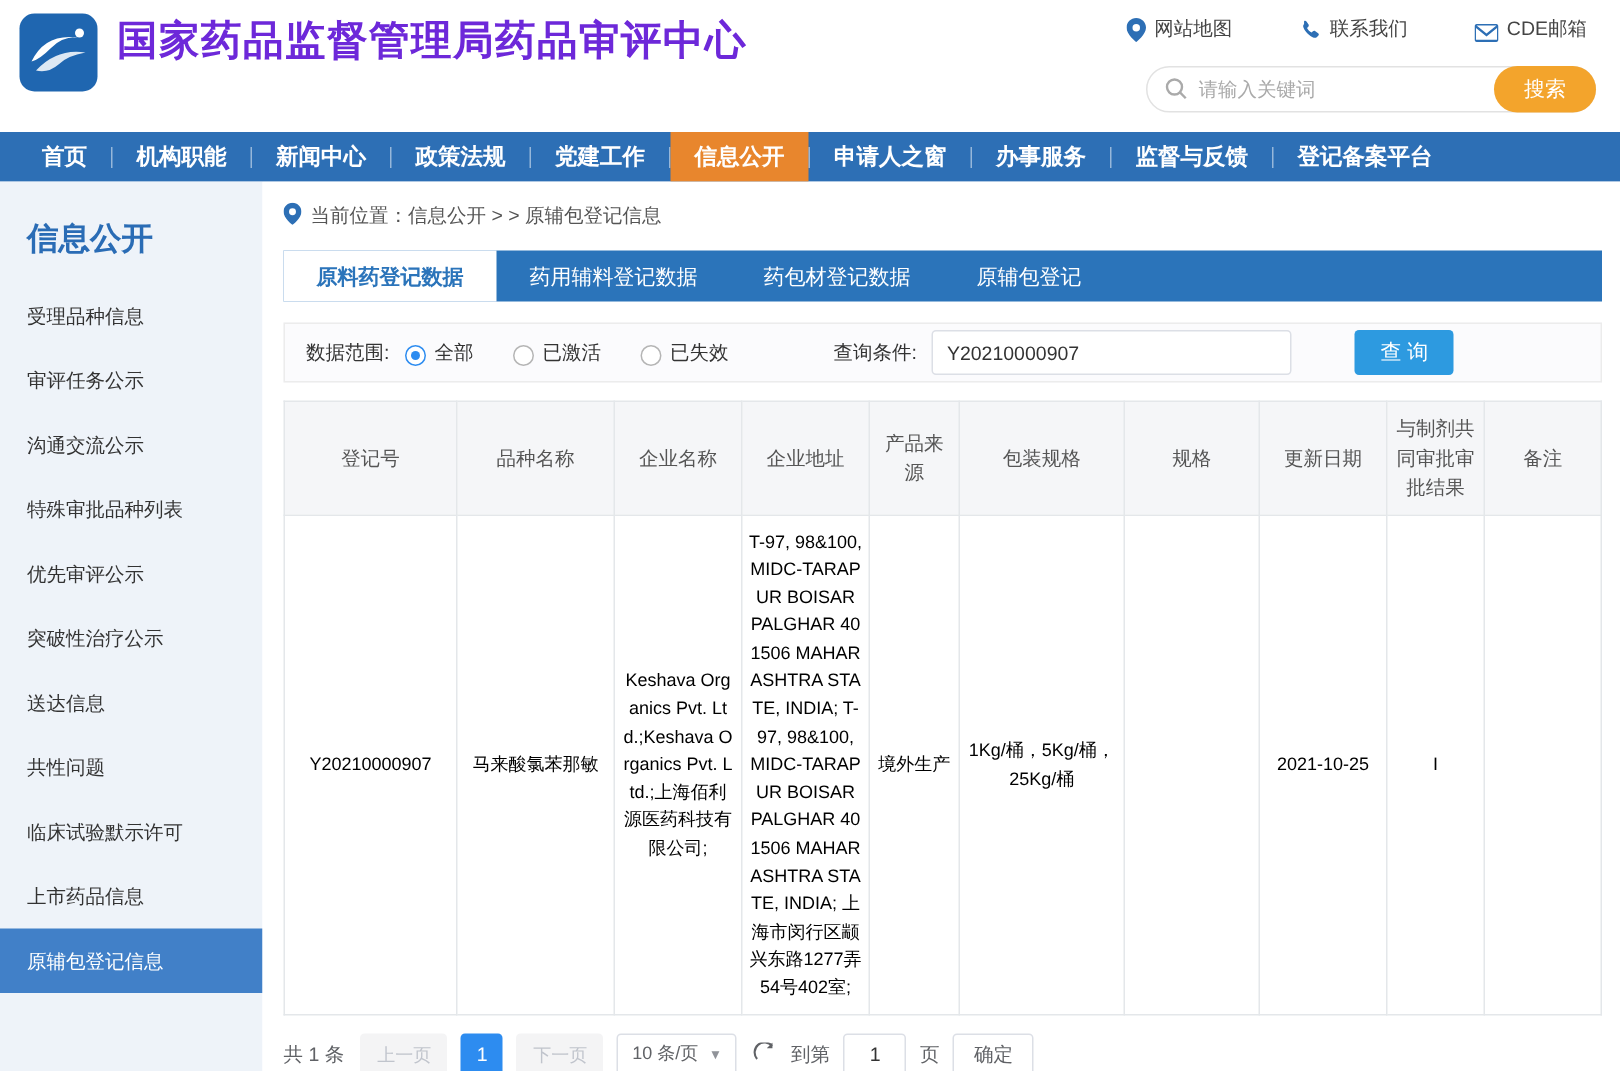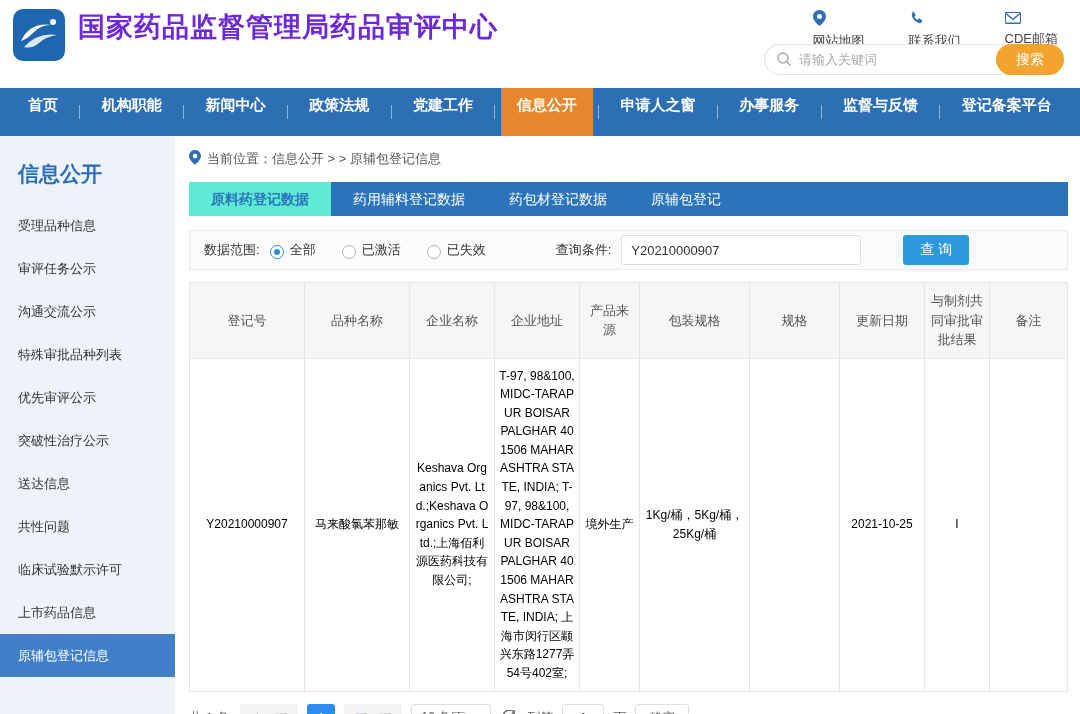--- a/index.html
+++ b/index.html
@@ -10,48 +10,48 @@
   }
   .page { width:1080px; height:714px; display:flex; flex-direction:column; background:#fff; }
 
   
   .header { height:88px; position:relative; background:#fff; flex:0 0 auto; }
   .logo { position:absolute; left:12px; top:8px; width:54px; height:54px; }
   .title-block { position:absolute; left:78px; top:9px; }
   .site-title { font-size:27px; font-weight:bold; color:#6d28d9; letter-spacing:1px; }
   .site-subtitle { font-size:14px; font-weight:bold; color:#1b64b6; letter-spacing:2px; margin-top:8px; }
   .top-links { position:absolute; right:22px; top:10px; display:flex; gap:44px; align-items:center; font-size:13px; color:#444; }
-  .top-link { display:flex; align-items:flex-start; gap:6px; cursor:pointer;flex-direction:column; }
+  .top-link { display:flex; align-items:flex-end; gap:6px; cursor:pointer; }
   .top-link svg { display:block; }
   .search-bar { position:absolute; right:16px; top:44px; width:300px; height:31px; }
   .search-input { width:100%; height:31px; border:1px solid #e2e2e2; border-radius:16px; padding:0 76px 0 34px; font-size:13px; color:#4c1d95; outline:none; background:#fff; font-family:inherit; }
   .search-input::placeholder { color:#aaa; }
   .search-icon { position:absolute; left:12px; top:7px; }
   .search-btn { position:absolute; right:0; top:0; width:68px; height:31px; border:none; border-radius:16px; background:#f3a42c; color:#fff; font-size:14px; cursor:pointer; font-family:inherit; }
 
   
-  .nav { height:48px; background:#2d6fb5; display:flex; align-items:stretch; justify-content:space-between; padding:0 12px; flex:0 0 auto; }
+  .nav { height:33px; background:#2d6fb5; display:flex; align-items:stretch; padding:0 12px; flex:0 0 auto; }
   .nav-item { color:#fff; font-size:15px; font-weight:bold; line-height:33px; padding:0 16px; cursor:pointer; text-decoration:none; white-space:nowrap; }
   .nav-item.active { background:#e8862d; }
   .nav-sep { width:1px; height:14px; background:rgba(255,255,255,.5); align-self:center; }
 
   
   .content { flex:1 1 auto; display:flex; overflow:hidden; }
   .sidebar { width:175px; flex:0 0 175px; background:#eef3f9; padding-top:20px; }
   .sidebar-title { color:#2a6cb5; font-size:21px; font-weight:bold; padding:4px 0 16px 18px; }
   .side-item { height:43px; line-height:43px; padding-left:18px; font-size:13px; color:#333; cursor:pointer; white-space:nowrap; }
   .side-item.active { background:#4180c8; color:#fff; }
 
   .main { flex:1 1 auto; padding:14px 12px 0 14px; display:flex; flex-direction:column; background:#fff; min-width:0; }
 
   .breadcrumb { display:flex; align-items:center; gap:6px; font-size:13px; color:#555; margin-bottom:14px; flex:0 0 auto; }
 
   .tabs { height:34px; background:#2b74ba; display:flex; flex:0 0 auto; }
   .tab { line-height:34px; padding:0 22px; color:#fff; font-size:14px; cursor:pointer; white-space:nowrap; }
-  .tab.active { background:#5eead4; color:#2b74ba; font-weight:bold; }
+  .tab.active { background:#ffffff; color:#2b74ba; font-weight:bold; }
 
   .filter { margin-top:14px; height:40px; background:#fbfbfd; border:1px solid #ececec; display:flex; align-items:center; padding:0 14px; font-size:13px; color:#333; flex:0 0 auto; }
   .radio-group { display:flex; align-items:center; gap:26px; margin-left:10px; }
   .radio-wrap { display:flex; align-items:flex-end; gap:6px; cursor:pointer; }
   .radio { width:14px; height:14px; border-radius:50%; border:1px solid #b5b5b5; background:#fff; display:inline-block; position:relative; flex:0 0 auto; }
   .radio.checked { border-color:#2d8cf0; }
   .radio.checked::after { content:""; position:absolute; left:3px; top:3px; width:6px; height:6px; border-radius:50%; background:#2d8cf0; }
   .query-label { margin-left:70px; }
   .query-input { width:240px; height:30px; border:1px solid #dcdfe6; border-radius:3px; padding:0 9px; font-size:13px; color:#333; margin-left:10px; outline:none; font-family:inherit; }
   .query-btn { width:66px; height:30px; background:#2d9ae0; color:#fff; border:none; border-radius:3px; font-size:14px; margin-left:42px; cursor:pointer; font-family:inherit; white-space:nowrap; }

